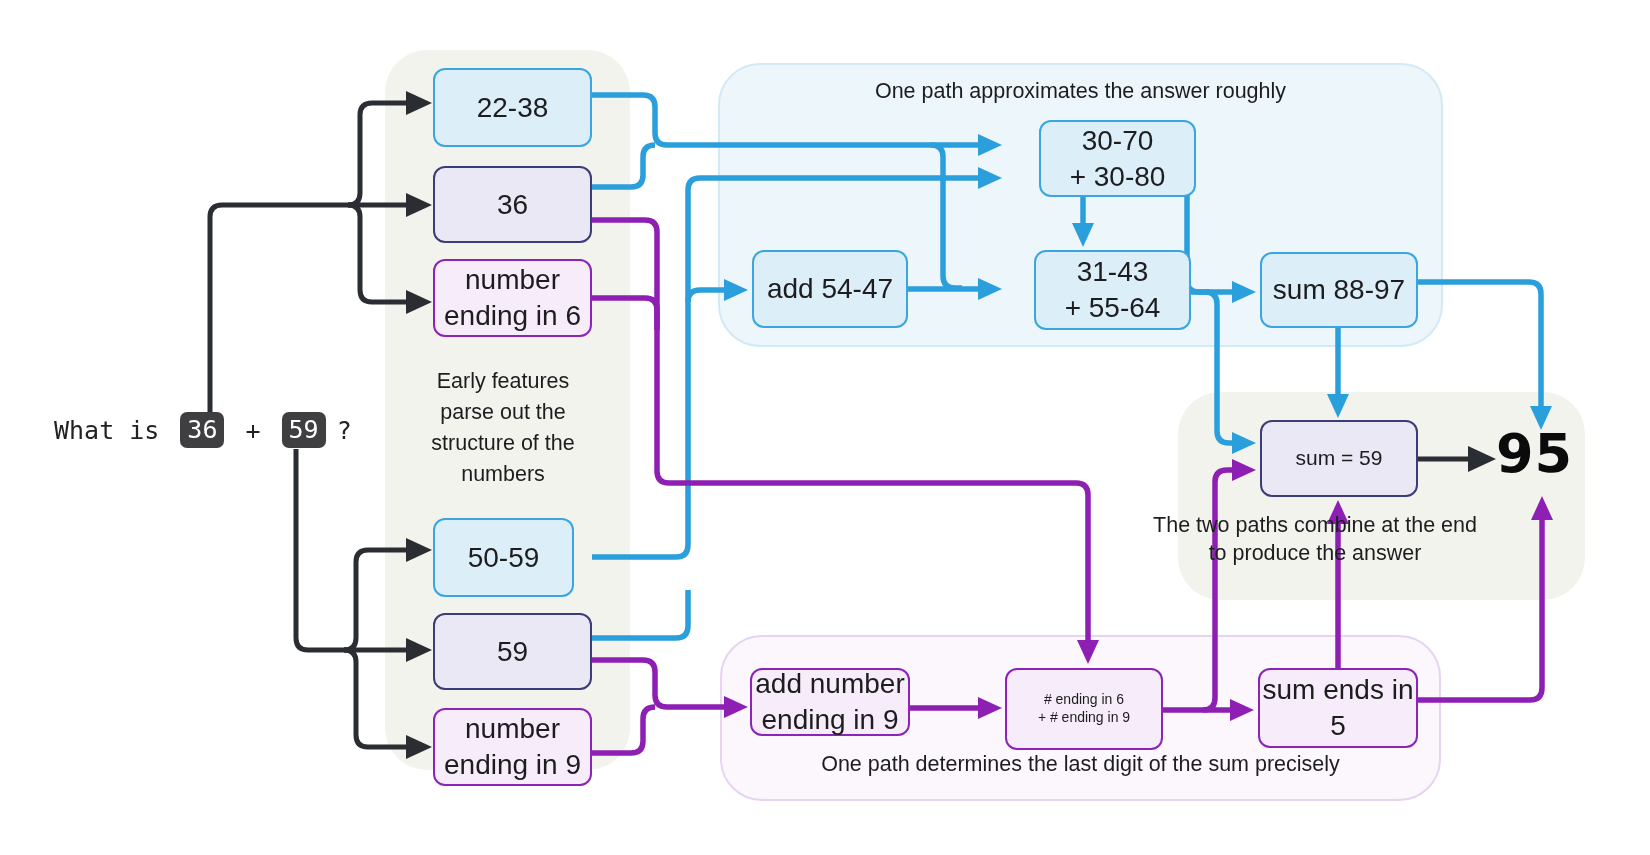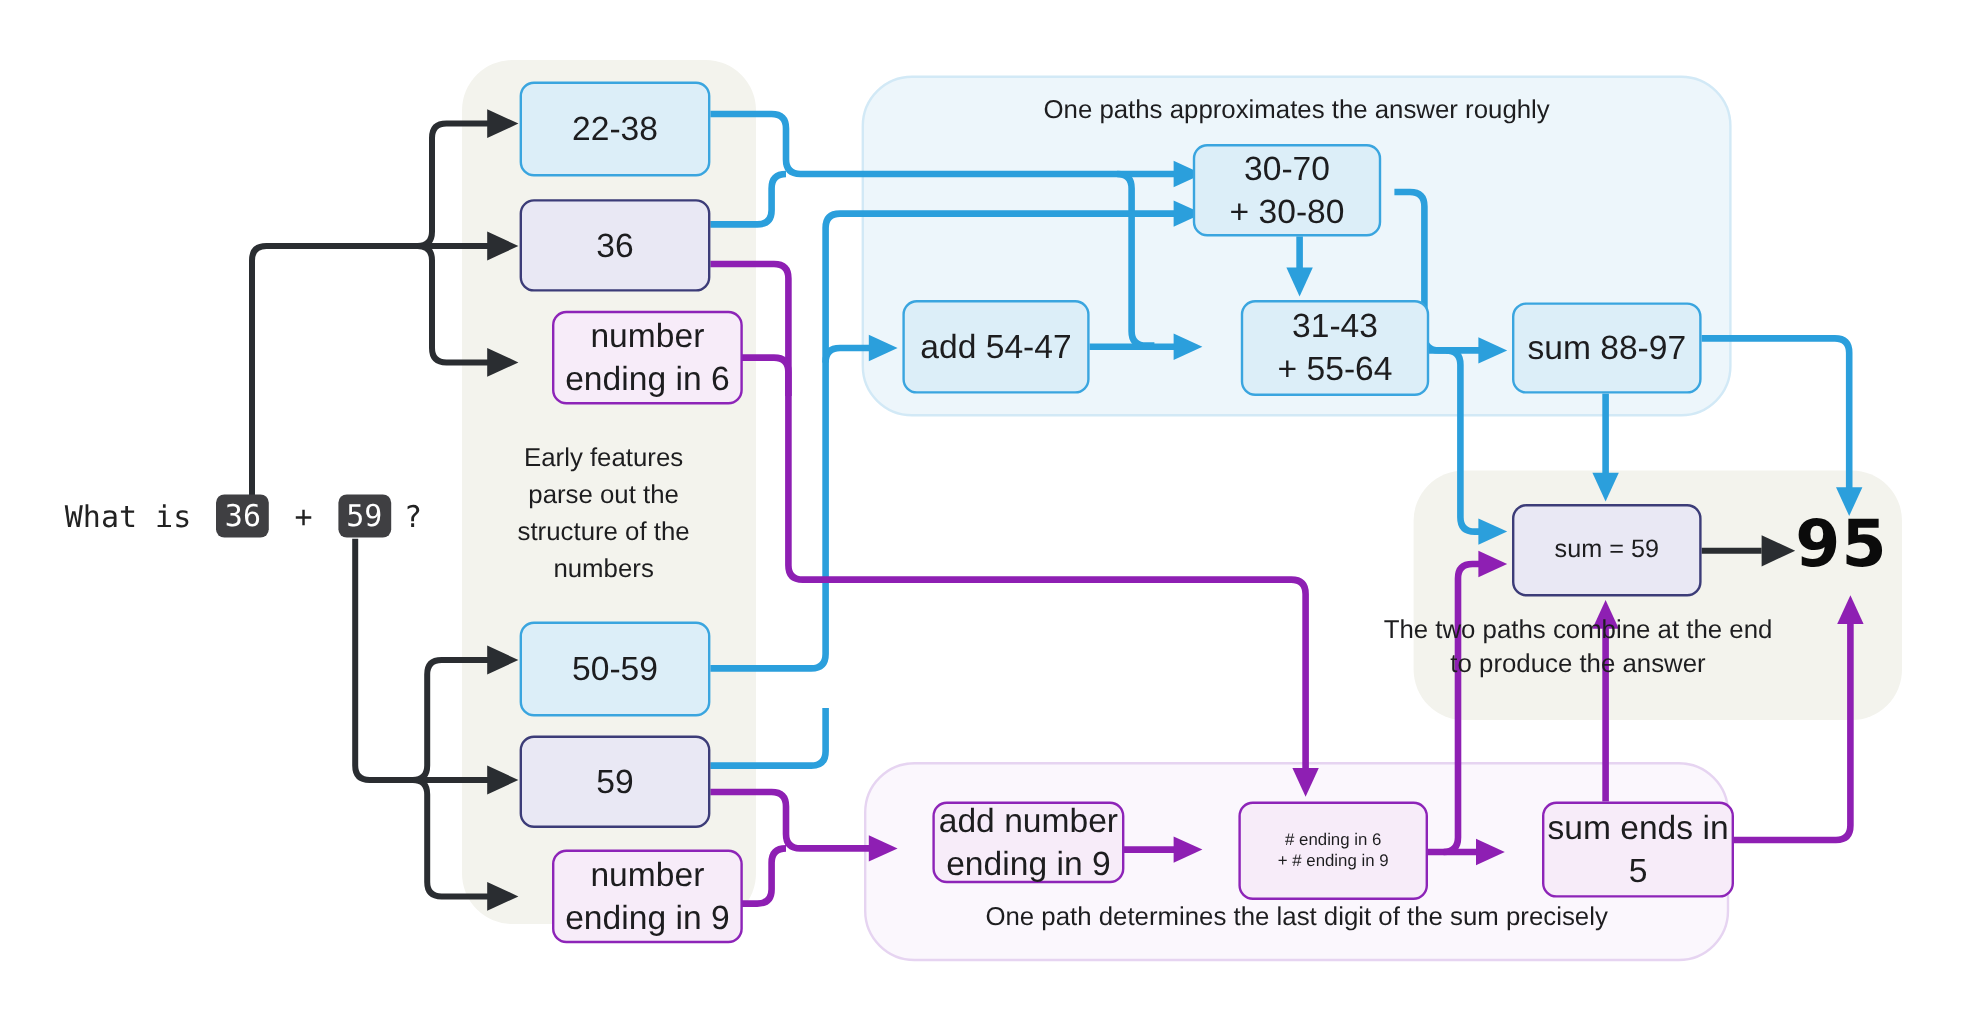--- a/index.html
+++ b/index.html
@@ -27,21 +27,21 @@
   .ln.b{stroke:var(--blue);}
   .ln.p{stroke:var(--purple);}
   .ah.k{fill:var(--ink);} .ah.b{fill:var(--blue);} .ah.p{fill:var(--purple);}
   .box{
     position:absolute; box-sizing:border-box; border-radius:12px;
     display:flex; align-items:center; justify-content:center; text-align:center;
     font-size:28px; line-height:1.27; white-space:pre-line; color:var(--text);
   }
   .box.blue{background:var(--blue-box-bg); border:2.5px solid var(--blue-box-bd);}
   .box.navy{background:var(--lavender-bg); border:2.5px solid var(--navy-bd);}
-  .box.purple{background:var(--purple-box-bg); border:2.5px solid var(--purple-box-bd);margin-left:27px;}
+  .box.purple{background:var(--purple-box-bg); border:2.5px solid var(--purple-box-bd);}
   .note{position:absolute; text-align:center; font-size:21.5px; line-height:1.44; white-space:pre-line; color:var(--text);}
   #early-note{left:398px; top:366px; width:210px;}
   #approx-title{left:718px; top:78px; width:725px; line-height:1.3;}
   #precise-caption{left:720px; top:751px; width:721px; line-height:1.3;}
   #combine-caption{left:1130px; top:511px; width:370px; line-height:1.32;}
   #question{
     position:absolute; left:54px; top:410px; height:40px;
     display:flex; align-items:center;
     font-family:"DejaVu Sans Mono",monospace; font-size:25px; color:#222;gap:11px;
   }
@@ -141,32 +141,32 @@
     <span class="token gap">36</span>
     <span>+</span>
     <span class="token gap" style="margin-right:0">59</span>
     <span>?</span>
   </div>
 
   <div class="box blue" style="left:433px; top:68px;  width:159px; height:79px;">22-38</div>
   <div class="box navy" style="left:433px; top:166px; width:159px; height:77px;">36</div>
   <div class="box purple" style="left:433px; top:259px; width:159px; height:78px;">number
 ending in 6</div>
-  <div class="box blue" style="left:433px; top:518px; width:159px; height:79px;">50-59</div>
+  <div class="box blue" style="left:433px; top:518px; width:141px; height:79px;">50-59</div>
   <div class="box navy" style="left:433px; top:613px; width:159px; height:77px;">59</div>
   <div class="box purple" style="left:433px; top:708px; width:159px; height:78px;">number
 ending in 9</div>
 
   <div class="note" id="early-note">Early features
 parse out the
 structure of the
 numbers</div>
 
-  <div class="note" id="approx-title">One paths approximates the answer roughly</div>
-  <div class="box blue" style="left:994px; top:120px; width:157px; height:77px;">30-70
+  <div class="note" id="approx-title">One path approximates the answer roughly</div>
+  <div class="box blue" style="left:1039px; top:120px; width:157px; height:77px;">30-70
 + 30-80</div>
   <div class="box blue" style="left:752px;  top:250px; width:156px; height:78px;">add 54-47</div>
   <div class="box blue" style="left:1005px; top:250px; width:157px; height:80px;margin-left:29px;">31-43
 + 55-64</div>
   <div class="box blue" style="left:1260px; top:252px; width:158px; height:76px;">sum 88-97</div>
 
   <div class="note" id="precise-caption">One path determines the last digit of the sum precisely</div>
   <div class="box purple" style="left:750px;  top:668px; width:160px; height:68px;">add number
 ending in 9</div>
   <div class="box purple" style="left:1005px; top:668px; width:158px; height:82px; font-size:14px;"># ending in 6

